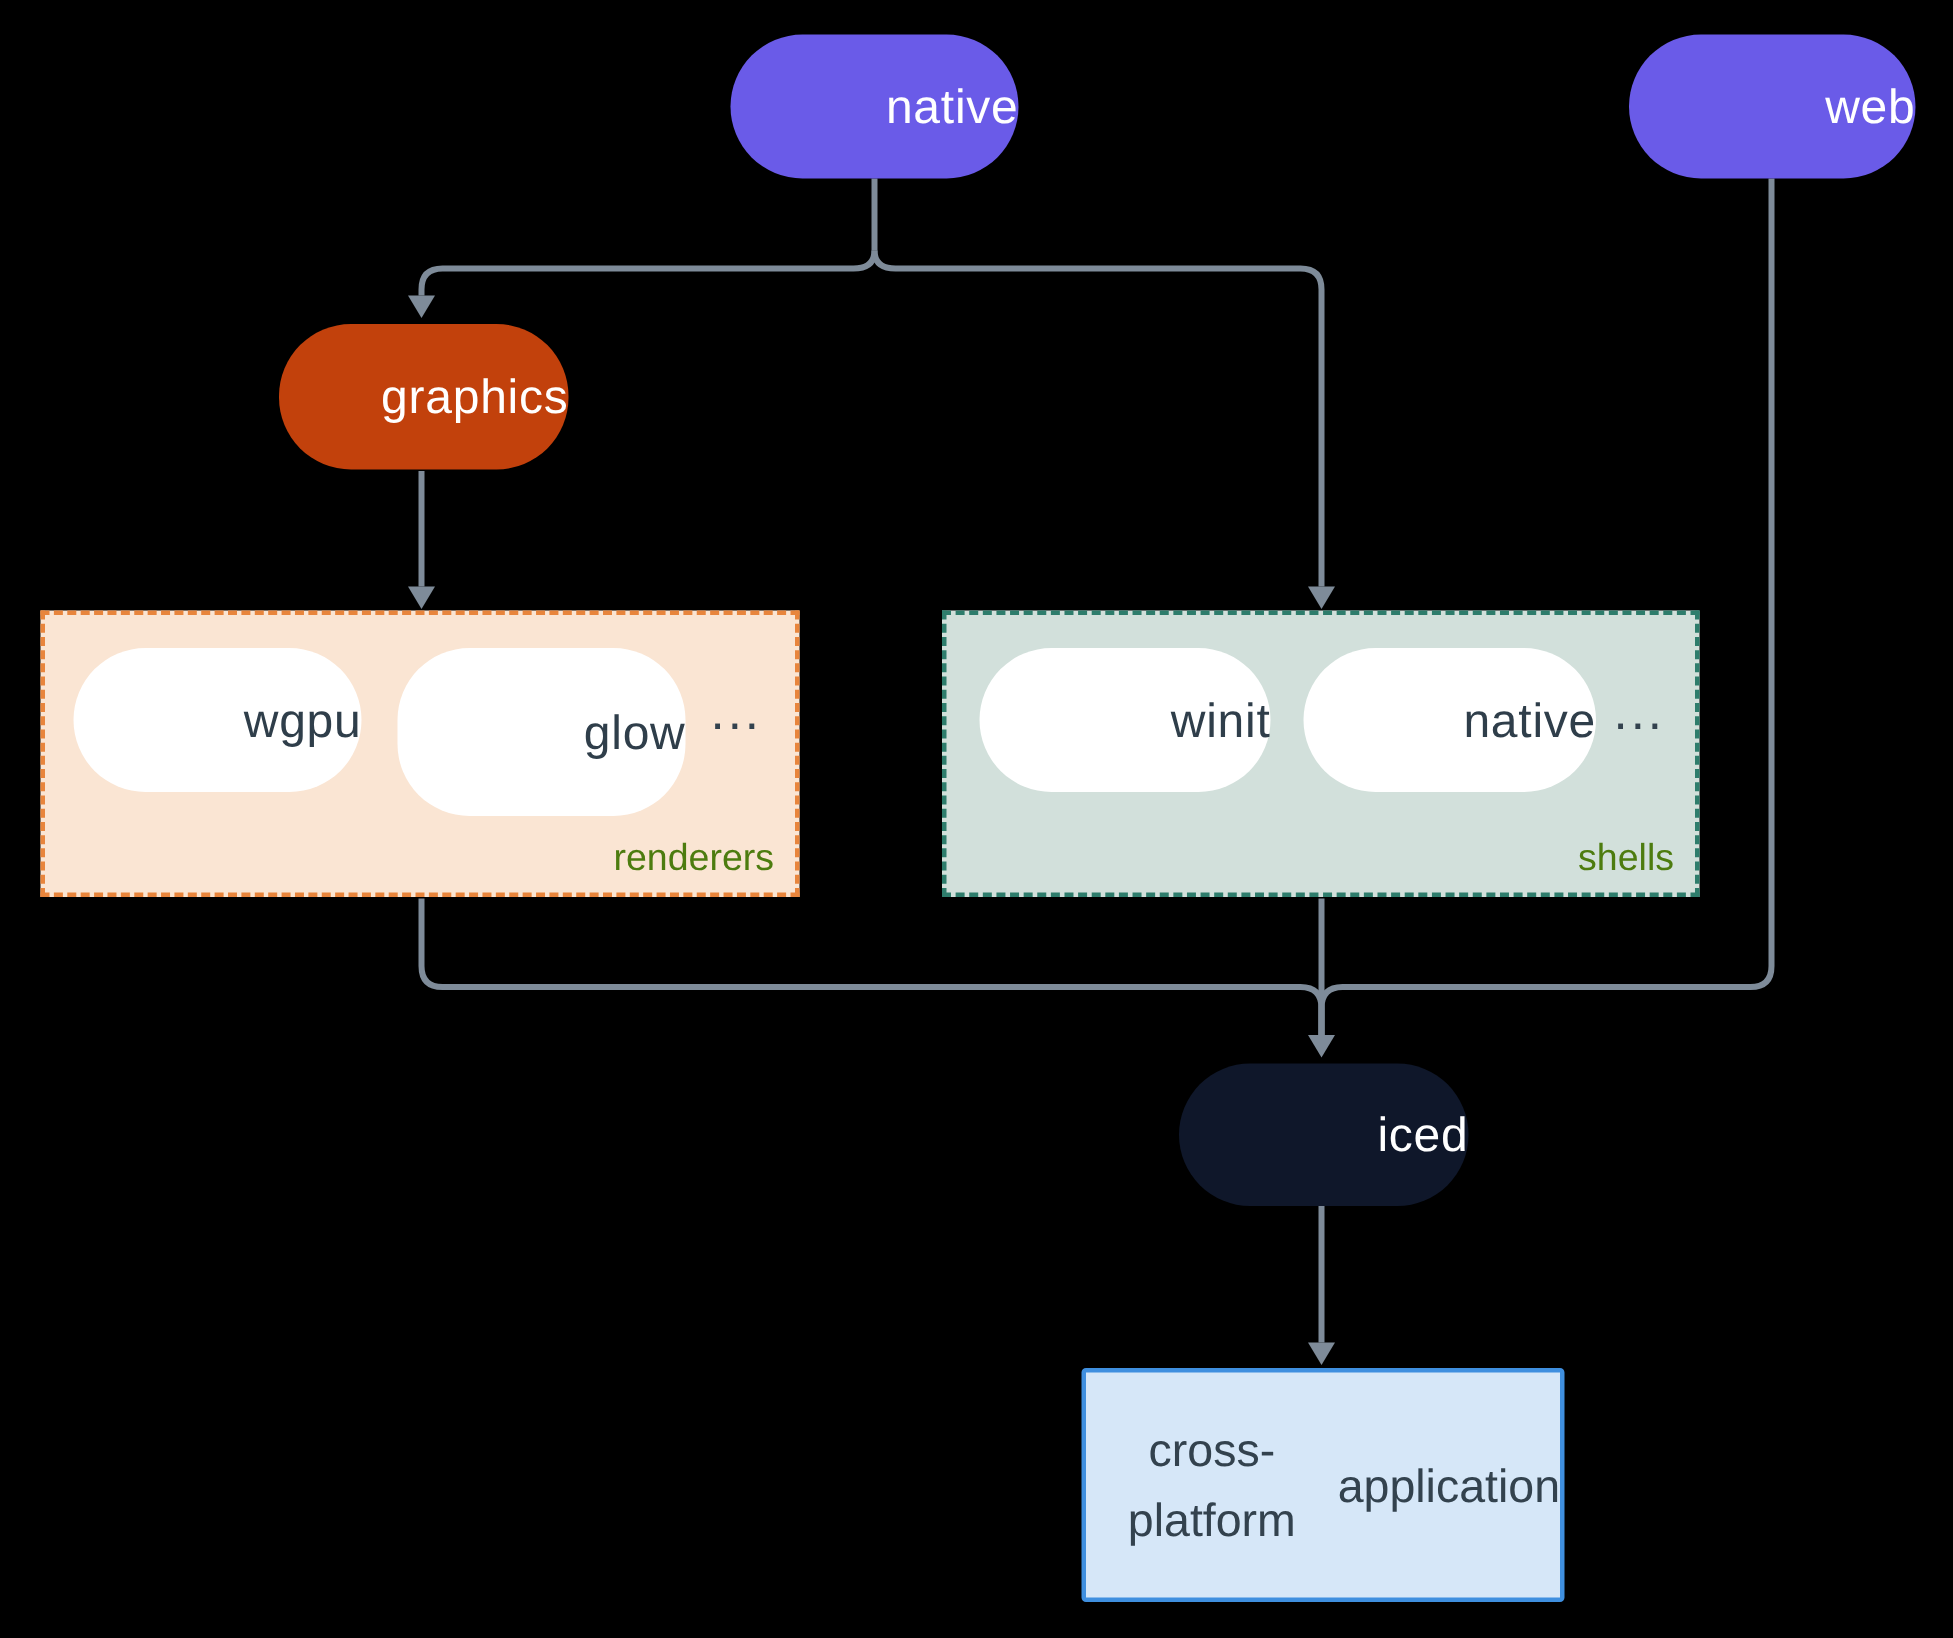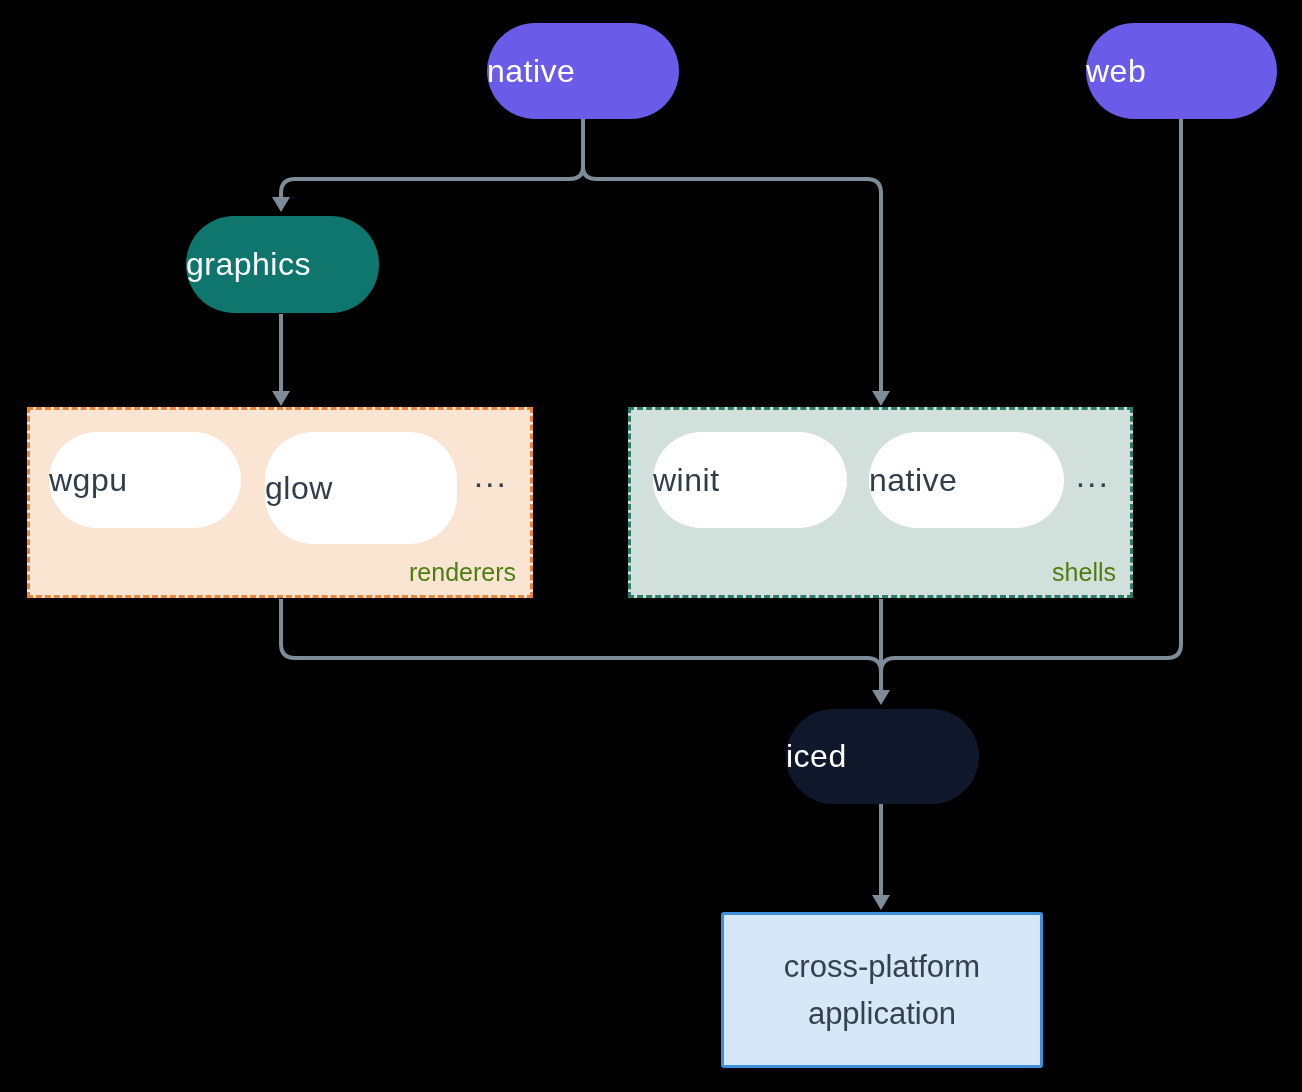--- a/index.html
+++ b/index.html
@@ -20,26 +20,26 @@
     left: 0;
     top: 0;
     width: 1302px;
     height: 1092px;
   }
   .pill {
     position: absolute;
     border-radius: 48px;
     display: flex;
     align-items: center;
-    justify-content: flex-start;
+    justify-content: flex-end;
     font-size: 32px;
     letter-spacing: 0.5px;
   }
   .pill.purple { background: #6A5BE8; color: #ffffff; }
-  .pill.orange { background: #0f766e; color: #ffffff; }
+  .pill.orange { background: #c2410c; color: #ffffff; }
   .pill.blue   { background: #0f172a; color: #ffffff; }
   .pill.white  { background: #ffffff; color: #2F3E4A; }
   .groupbox {
     position: absolute;
     box-sizing: border-box;
   }
   .groupbox.renderers {
     background: #FAE5D3;
     border: 3px dashed #E8853C;
   }
@@ -65,21 +65,20 @@
     position: absolute;
     left: 721px;
     top: 912px;
     width: 322px;
     height: 156px;
     box-sizing: border-box;
     background: #D6E7F8;
     border: 3px solid #3F8FDF;
     border-radius: 3px;
     display: flex;
-    flex-direction: column;
     align-items: center;
     justify-content: center;
     color: #33424E;
     font-size: 31px;
     line-height: 47px;
     text-align: center;
   }
 </style>
 </head>
 <body>

